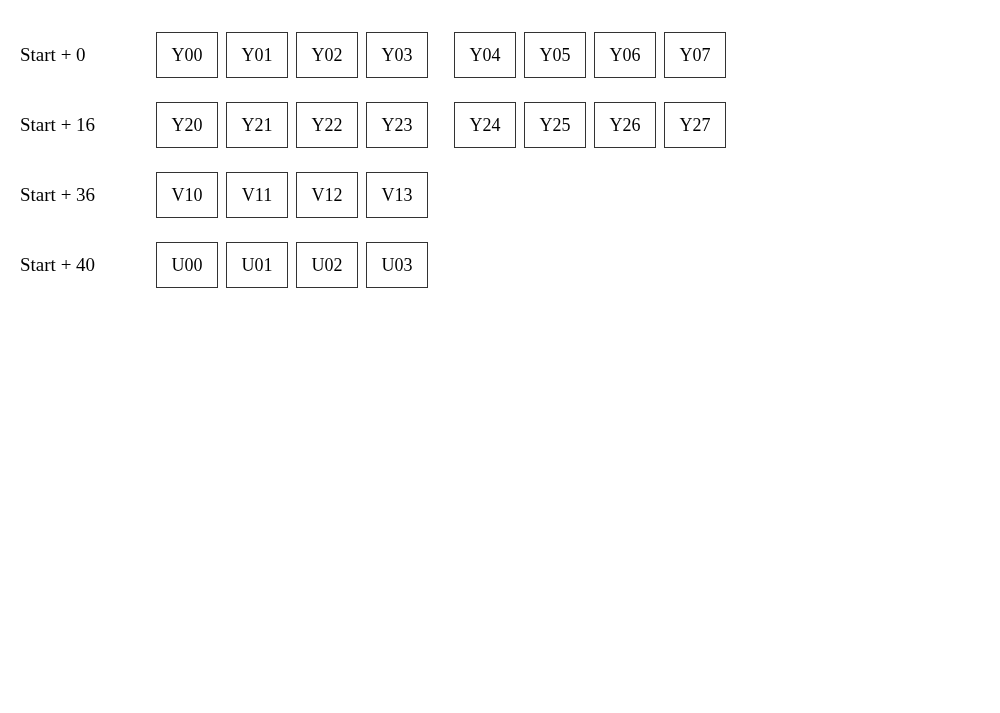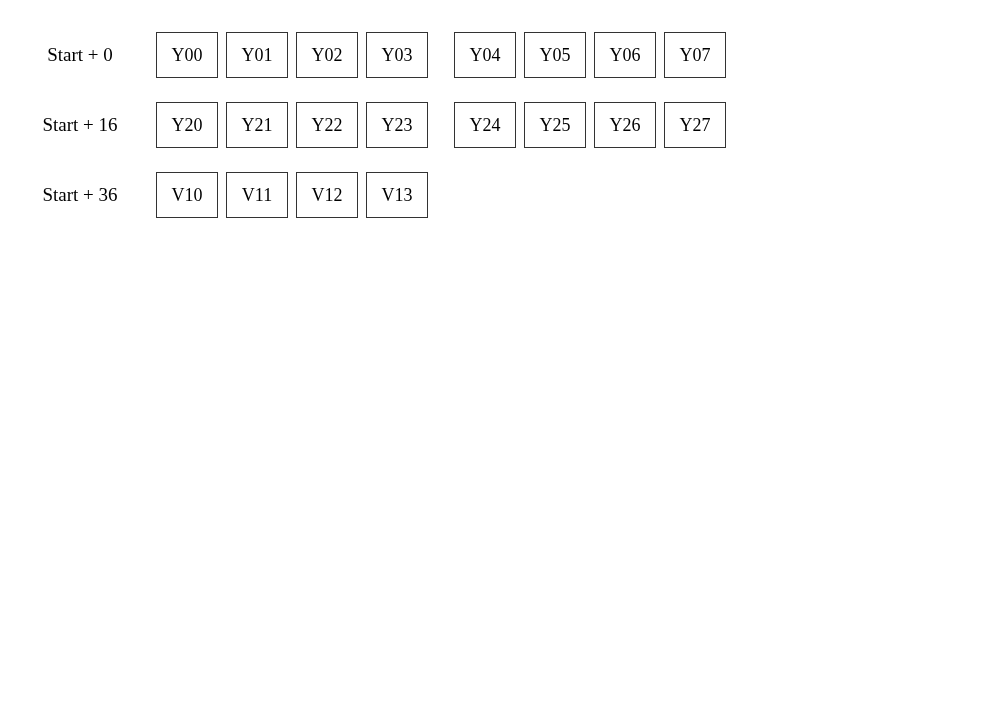--- a/index.html
+++ b/index.html
@@ -9,21 +9,20 @@
       font-size: 18px;
       width: 1000px;
       min-height: 713px;
       padding: 20px 10px;
     }
     .grid-table {
       display: table;
       width: 100%;
       border-collapse: separate;
       border-spacing: 0;
-      text-align: center;
     }
     .grid-row {
       display: table-row;
     }
     .row-label {
       display: table-cell;
       vertical-align: middle;
       padding: 18px 10px 18px 10px;
       width: 140px;
       white-space: nowrap;
@@ -97,13 +96,24 @@
       <div class="row-label">Start + 36</div>
       <div class="cells-group">
         <div class="cells-inner">
           <div class="cell">V10</div>
           <div class="cell">V11</div>
           <div class="cell">V12</div>
           <div class="cell">V13</div>
         </div>
       </div>
     </div>
+    <div class="grid-row">
+      <div class="row-label">Start + 40</div>
+      <div class="cells-group">
+        <div class="cells-inner">
+          <div class="cell">U00</div>
+          <div class="cell">U01</div>
+          <div class="cell">U02</div>
+          <div class="cell">U03</div>
+        </div>
+      </div>
+    </div>
   </div>
 
 </body></html>

